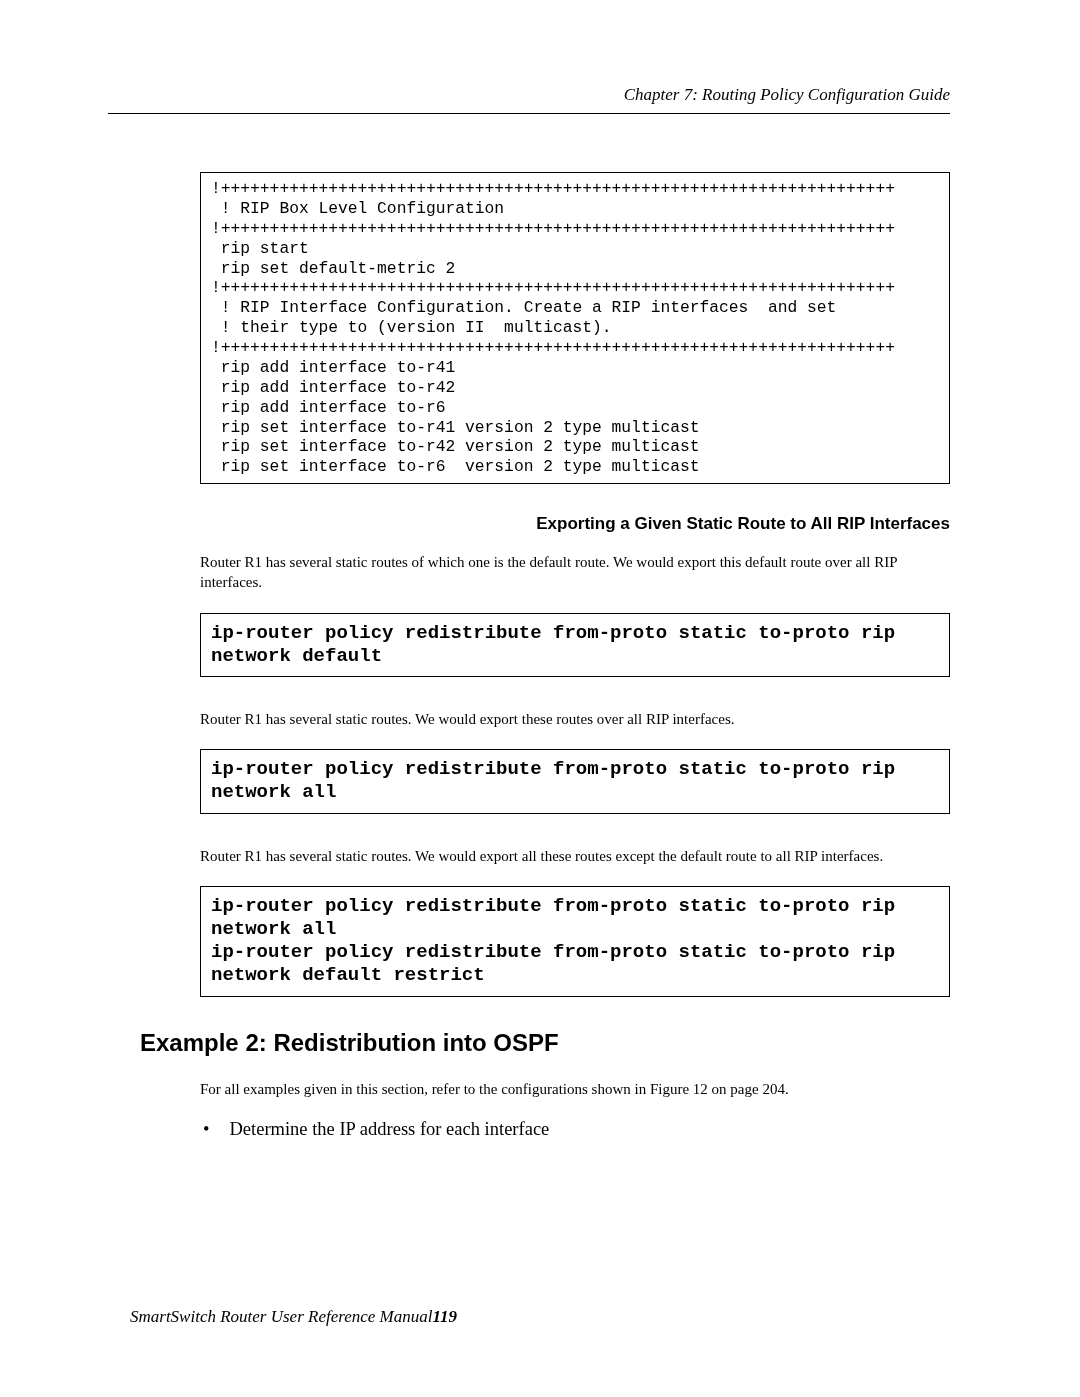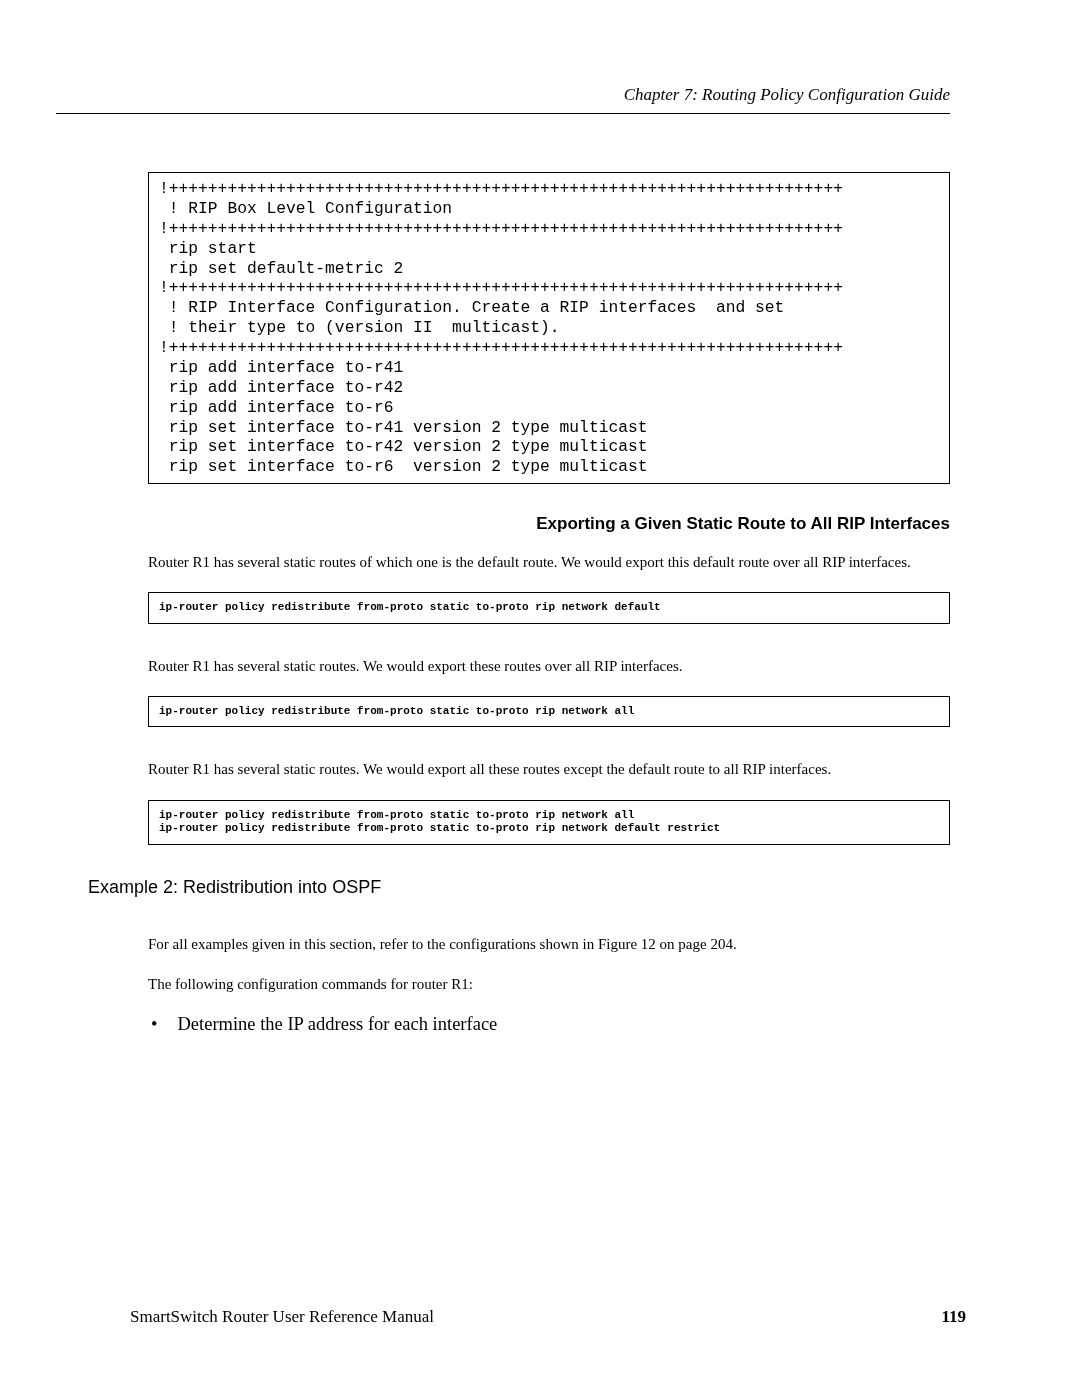--- a/index.html
+++ b/index.html
@@ -9,21 +9,21 @@
     }
     body {
       background: #ffffff;
       font-family: "Palatino Linotype", "Book Antiqua", Palatino, Georgia, serif;
       color: #000;
       width: 1080px;
       height: 1397px;
       position: relative;
     }
     .page {
-      padding: 85px 130px 70px 56px;
+      padding: 85px 130px 70px 108px;
     }
     .header {
       text-align: right;
       font-style: italic;
       font-size: 17px;
       border-bottom: 1px solid #000;
       padding-bottom: 8px;
       margin-bottom: 58px;
     }
     .content-indent {
@@ -36,21 +36,21 @@
       font-size: 16.3px;
       line-height: 1.22;
       white-space: pre;
       letter-spacing: 0;
       margin-bottom: 30px;
     }
     .code-box-bold {
       border: 1px solid #000;
       padding: 8px 10px;
       font-family: "Courier New", Courier, monospace;
-      font-size: 11px;
+      font-size: 19px;
       font-weight: bold;
       line-height: 1.22;
       white-space: pre-wrap;
       letter-spacing: 0;
       margin-bottom: 32px;
     }
     .subheading {
       font-family: Arial, Helvetica, sans-serif;
       font-weight: bold;
       font-size: 17px;
@@ -58,42 +58,43 @@
       margin-bottom: 18px;
       text-align: right;
     }
     .paragraph {
       font-size: 15px;
       line-height: 1.35;
       margin-bottom: 20px;
     }
     .example-heading {
       font-family: Arial, Helvetica, sans-serif;
-      font-weight: normal;
-      font-size: 18px;
+      font-weight: bold;
+      font-size: 24px;
       margin-top: 30px;
-      margin-bottom: 36px;
+      margin-bottom: 22px;
       margin-left: 32px;
     }
     .bullet {
       margin-left: 0;
       display: flex;
       font-size: 18.5px;
     }
     .bullet-dot {
       margin-right: 20px;
       margin-left: 3px;
     }
     .footer {
       position: absolute;
       bottom: 70px;
       left: 130px;
-      right: 114px;
+      right: 144px;
       display: flex;
-      justify-content: space-between;
+      justify-content: flex-start;
+      font-style: italic;
       font-size: 17px;
     }
     .footer-page {
       font-weight: bold;
     }
   </style>
 </head>
 <body>
 
 <div class="page">
@@ -128,21 +129,20 @@
 
     <div class="paragraph">Router R1 has several static routes. We would export all these routes except the default route to all RIP interfaces.</div>
     <div class="code-box-bold">ip-router policy redistribute from-proto static to-proto rip network all
 ip-router policy redistribute from-proto static to-proto rip network default restrict</div>
   </div>
 
   <div class="example-heading">Example 2: Redistribution into OSPF</div>
 
   <div class="content-indent">
     <div class="paragraph">For all examples given in this section, refer to the configurations shown in Figure 12 on page 204.</div>
-    <div class="paragraph">The following configuration commands for router R1:</div>
     <div class="bullet">
       <span class="bullet-dot">•</span>
       <span>Determine the IP address for each interface</span>
     </div>
   </div>
 </div>
 
 <div class="footer">
   <span>SmartSwitch Router User Reference Manual</span>
   <span class="footer-page">119</span>

